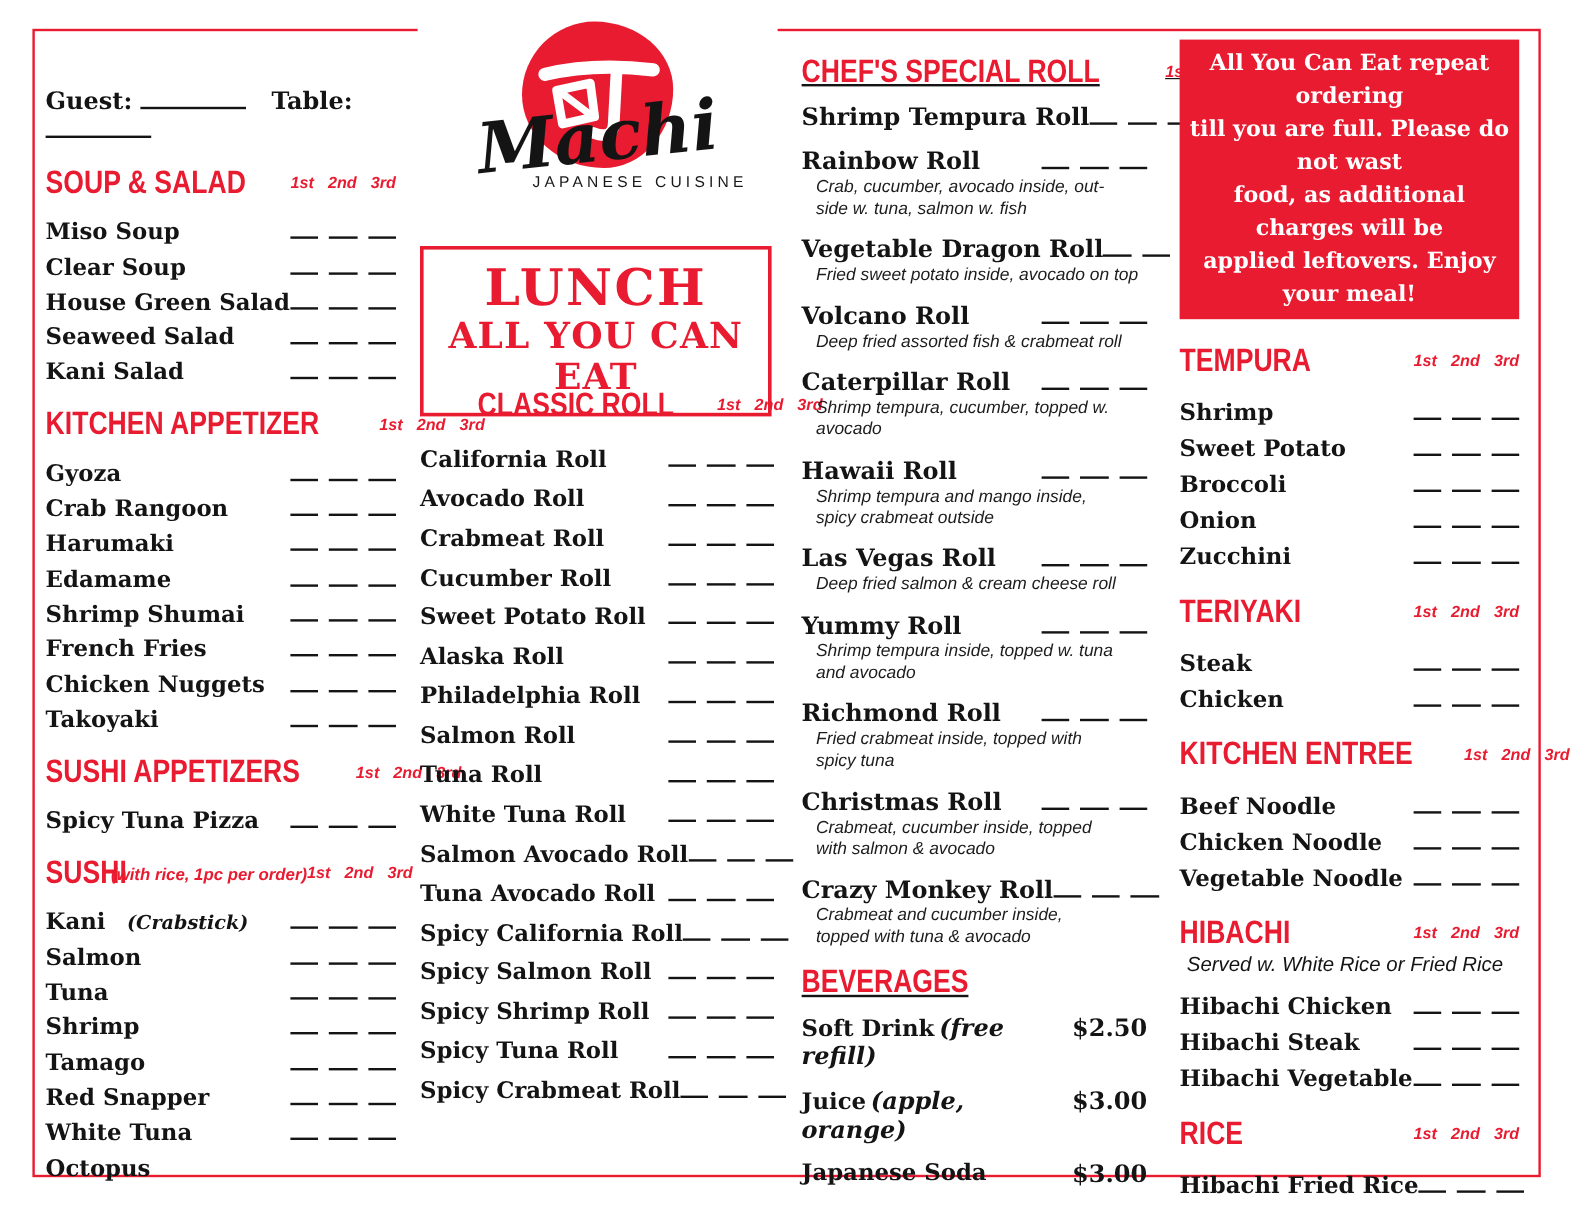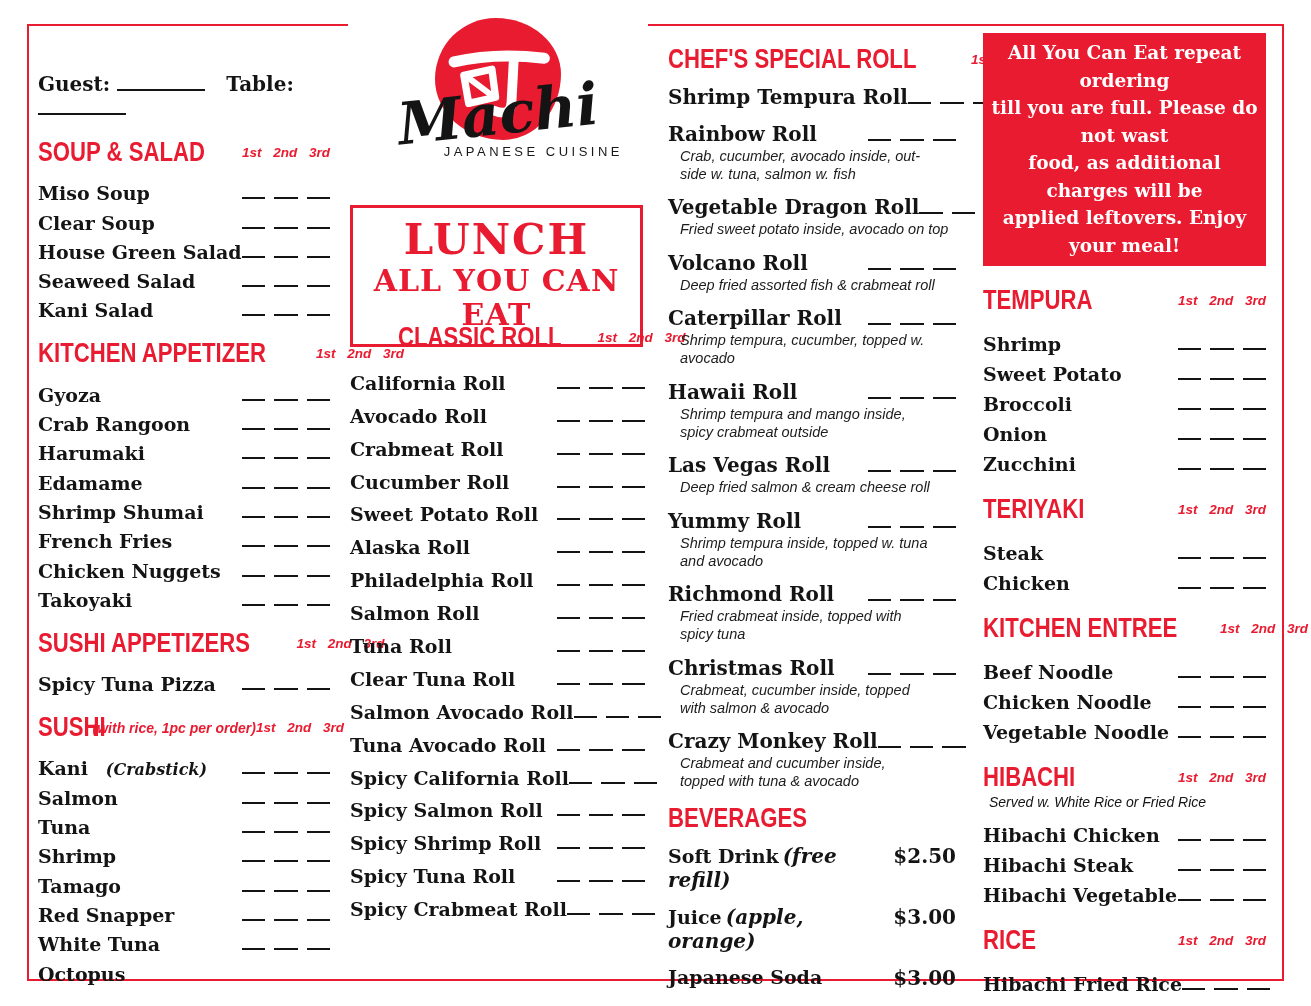--- a/index.html
+++ b/index.html
@@ -52,34 +52,34 @@
   .logo-tagline{ font-family:"Liberation Sans", sans-serif; font-size:13px; letter-spacing:3.5px;
                  text-align:right; width:250px; margin:2px auto 0; color:#181818; }
   #banner{ position:absolute; left:350px; top:205px; width:293px; z-index:1;
            border:3px solid var(--red); text-align:center; color:var(--red); padding:8px 0 12px; }
   .banner-line1{ font-weight:700; font-size:42px; letter-spacing:2px; line-height:48px; }
   .banner-line2{ font-weight:700; font-size:30px; letter-spacing:1px; line-height:34px; }
   #classic{ left:350px; top:318px; width:295px; }
   #classic .item-row{ height:32.9px; }
 
   
-  #col3 .sec-head{ margin:8px 0 10px; }
+  #col3 .sec-head{ margin:8px 0 10px;text-decoration:underline; }
   .roll{ margin-bottom:12.5px; }
   .roll .item-name{ font-size:20px; }
   #beverages-head{ margin:22px 0 12px; }
   .bev-row{ display:flex; justify-content:space-between; align-items:flex-start; margin-bottom:13px; }
   .bev-price{ font-weight:700; font-size:20px; }
   .bev-note{ font-weight:700; font-style:italic; font-size:20px; margin-left:4px;margin-top:29px; }
 
   
   #notice{ background:var(--red); color:#fff; text-align:center; font-weight:700; font-size:18.5px;
            line-height:27.5px; padding:6px 6px 7px; white-space:pre-line; }
   #col4 .item-row{ height:30px; }
   #col4 .sec-head{ margin:19px 0 9px; }
-  .hibachi-note{ font-family:"Liberation Sans", sans-serif; font-style:italic; font-size:14px;
+  .hibachi-note{ font-family:"Liberation Sans", sans-serif; font-style:italic; font-size:17px;
                  margin:-8px 0 6px 6px; }
 </style>
 </head>
 <body>
 
 <div class="page">
   <div class="outer-border"></div>
 
   <div class="col" id="col1">
     <div class="guest-line">
@@ -449,21 +449,21 @@
           <div class="item-row">
             <span class="item-name">Tuna Roll</span>
             <span class="dashes">
               <i class="dash"></i>
               <i class="dash"></i>
               <i class="dash"></i>
             </span>
           </div>
 
           <div class="item-row">
-            <span class="item-name">Clear Tuna Roll</span>
+            <span class="item-name">White Tuna Roll</span>
             <span class="dashes">
               <i class="dash"></i>
               <i class="dash"></i>
               <i class="dash"></i>
             </span>
           </div>
 
           <div class="item-row">
             <span class="item-name">Salmon Avocado Roll</span>
             <span class="dashes">

